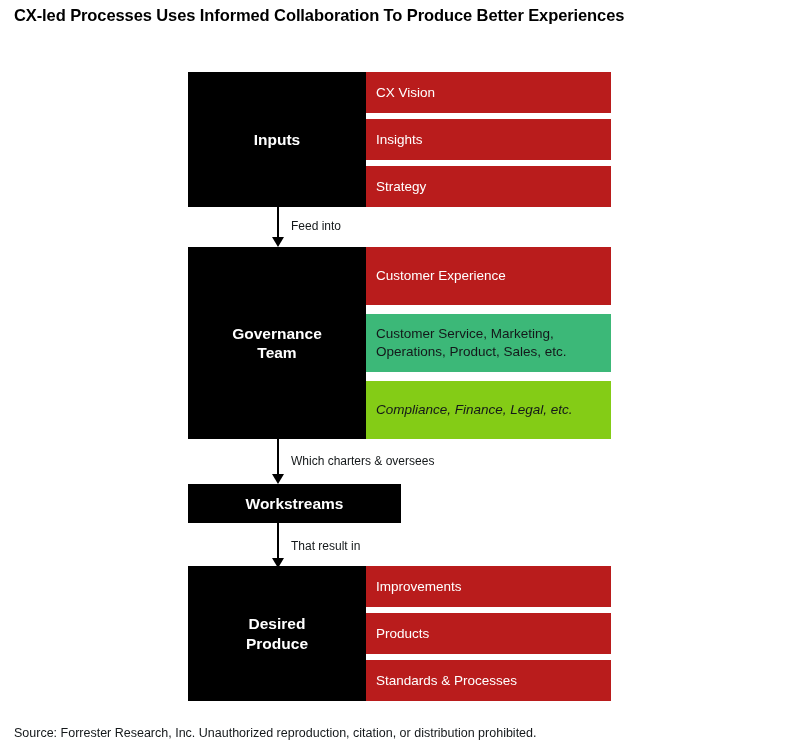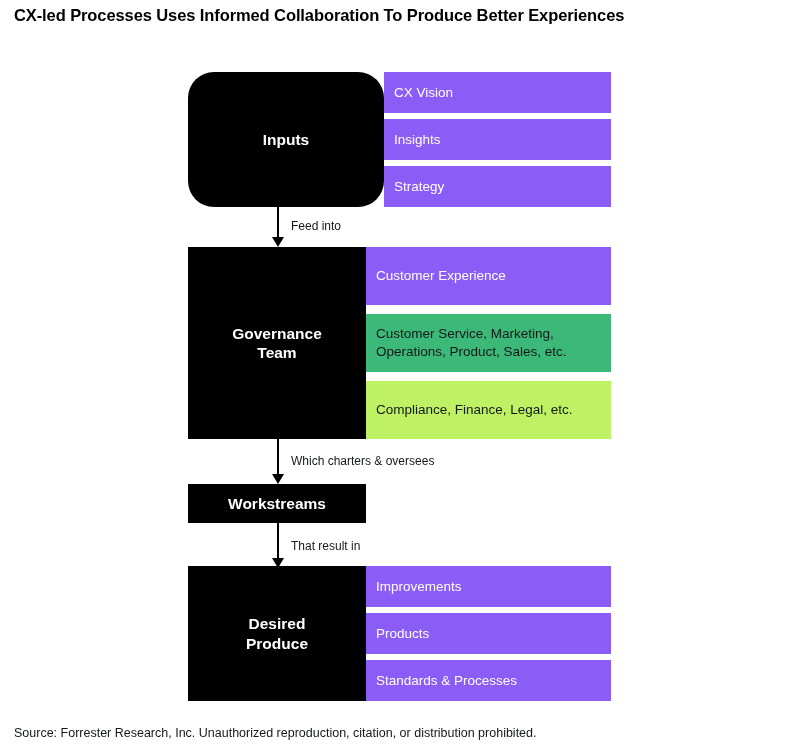--- a/index.html
+++ b/index.html
@@ -66,23 +66,23 @@
   }
   .row {
     box-sizing: border-box;
     display: flex;
     align-items: center;
     padding-left: 10px;
     padding-right: 8px;
     font-size: 13.5px;
     line-height: 1.3;
   }
-  .row.tone-dark   { background: #8b5cf6; color: #ffffff; }
+  .row.tone-dark   { background: #b91c1c; color: #ffffff; }
   .row.tone-mid    { background: #3cb878; color: #14181a; }
-  .row.tone-light  { background: #bef264; color: #14181a; }
+  .row.tone-light  { background: #84cc16; color: #14181a; font-style: italic; }
 
   
   .solo-box {
     position: absolute;
     background: #000000;
     color: #ffffff;
     font-weight: bold;
     font-size: 15.5px;
     display: flex;
     align-items: center;
@@ -130,21 +130,21 @@
   }
 </style>
 </head>
 <body>
 
 <div class="page-title">CX-led Processes Uses Informed Collaboration To Produce Better Experiences</div>
 
 <div class="diagram">
 
   <div class="stage" style="left:188px; top:72px; width:423px; height:135px;">
-    <div class="stage-label" style="width:196px;border-radius:26px;">Inputs</div>
+    <div class="stage-label" style="width:178px;">Inputs</div>
     <div class="stage-rows">
       <div class="row tone-dark" style="height:41px;">CX Vision</div>
       <div class="row tone-dark" style="height:41px;">Insights</div>
       <div class="row tone-dark" style="height:41px;">Strategy</div>
     </div>
   </div>
 
   <div class="connector" style="left:277px; top:207px; width:2px; height:40px;">
     <div class="shaft" style="height:31px;"></div>
     <div class="head" style="top:30px;"></div>
@@ -164,21 +164,21 @@
       <div class="row tone-light" style="height:58px;">Compliance, Finance, Legal, etc.</div>
     </div>
   </div>
 
   <div class="connector" style="left:277px; top:439px; width:2px; height:45px;">
     <div class="shaft" style="height:36px;"></div>
     <div class="head" style="top:35px;"></div>
   </div>
   <div class="connector-label" style="left:291px; top:455px;">Which charters &amp; oversees</div>
 
-  <div class="solo-box" style="left:188px; top:484px; width:178px; height:39px;text-align:right;">Workstreams</div>
+  <div class="solo-box" style="left:188px; top:484px; width:213px; height:39px;text-align:right;">Workstreams</div>
 
   <div class="connector" style="left:277px; top:523px; width:2px; height:45px;">
     <div class="shaft" style="height:36px;"></div>
     <div class="head" style="top:35px;"></div>
   </div>
   <div class="connector-label" style="left:291px; top:540px;">That result in</div>
 
   <div class="stage" style="left:188px; top:566px; width:423px; height:135px;">
     <div class="stage-label" style="width:178px;">
       <span>

